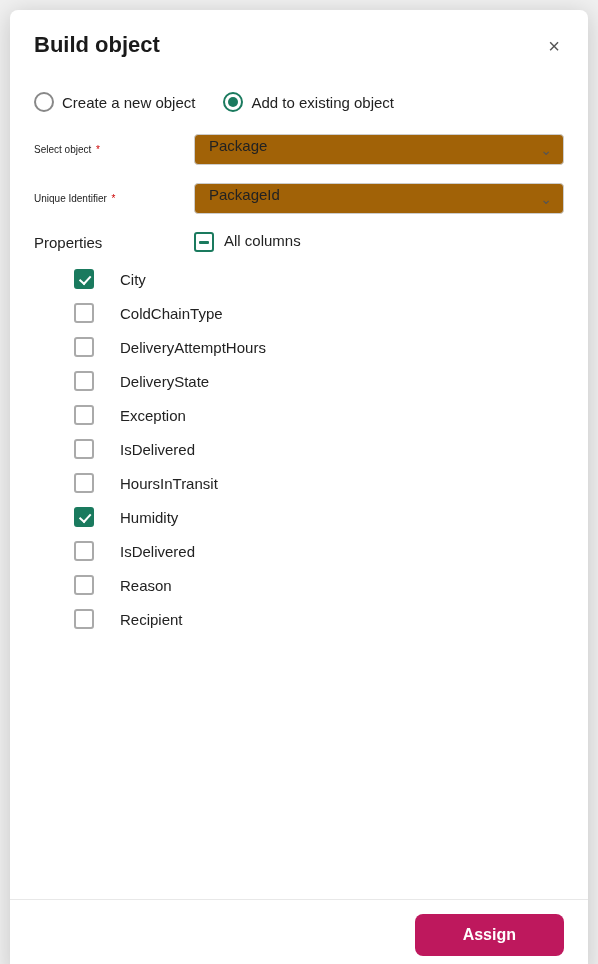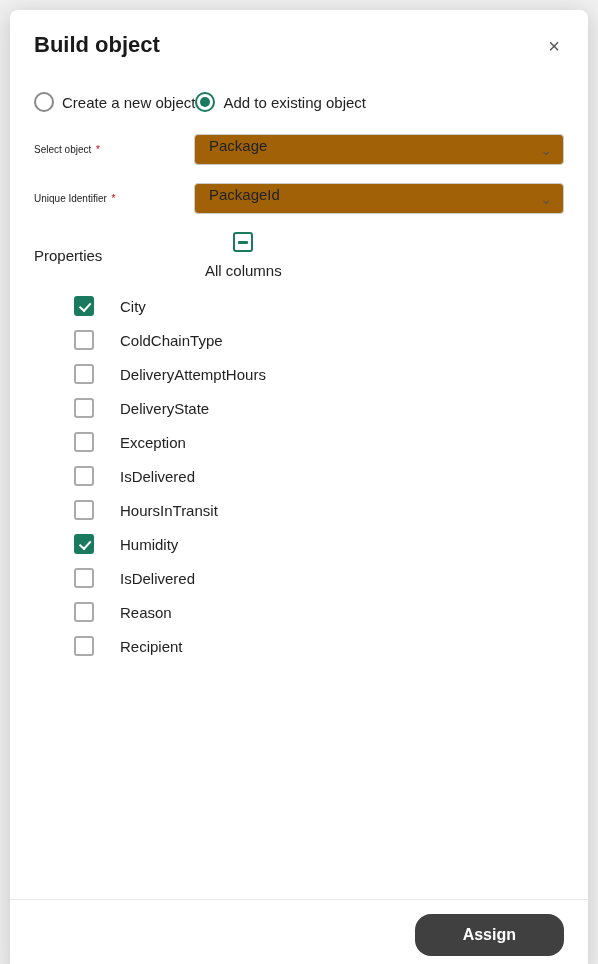--- a/index.html
+++ b/index.html
@@ -53,20 +53,21 @@
       scrollbar-width: thin;
       scrollbar-color: #aaa #f0f0f0;
     }
     .dialog-body::-webkit-scrollbar { width: 10px; }
     .dialog-body::-webkit-scrollbar-track { background: #f0f0f0; }
     .dialog-body::-webkit-scrollbar-thumb { background: #aaa; border-radius: 5px; }
 
     .radio-group {
       display: flex;
       align-items: center;
+      gap: 28px;
       margin-bottom: 22px;
     }
     .radio-label {
       display: flex;
       align-items: center;
       gap: 8px;
       font-size: 15px;
       color: #222;
       cursor: pointer;
     }
@@ -134,34 +135,33 @@
       pointer-events: none;
       color: #555;
       font-size: 14px;
     }
     .properties-section {
       margin-top: 8px;
     }
     .properties-header {
       display: flex;
       align-items: center;
-      gap: 11px;
+      gap: 0;
       margin-bottom: 10px;
     }
     .properties-label-text {
       font-size: 15px;
       color: #222;
       min-width: 160px;
       flex-shrink: 0;
     }
     .all-columns-row {
       display: flex;
-      align-items: center;
+      align-items: flex-start;
       gap: 10px;
-      flex-direction: column;
     }
     
     .checkbox-indeterminate {
       width: 20px;
       height: 20px;
       border: 2px solid #1a7a5e;
       border-radius: 3px;
       background: #fff;
       display: flex;
       align-items: center;
@@ -212,24 +212,24 @@
       color: #222;
     }
     .dialog-footer {
       padding: 14px 24px 18px 24px;
       display: flex;
       justify-content: flex-end;
       border-top: 1px solid #e8e8e8;
       margin-top: auto;
     }
     .assign-btn {
-      background: #404040;
+      background: #be185d;
       color: #fff;
       border: none;
-      border-radius: 16px;
+      border-radius: 8px;
       padding: 12px 48px;
       font-size: 16px;
       font-weight: 600;
       cursor: pointer;
       min-width: 134px;
     }
   </style>
 </head>
 <body>
 

